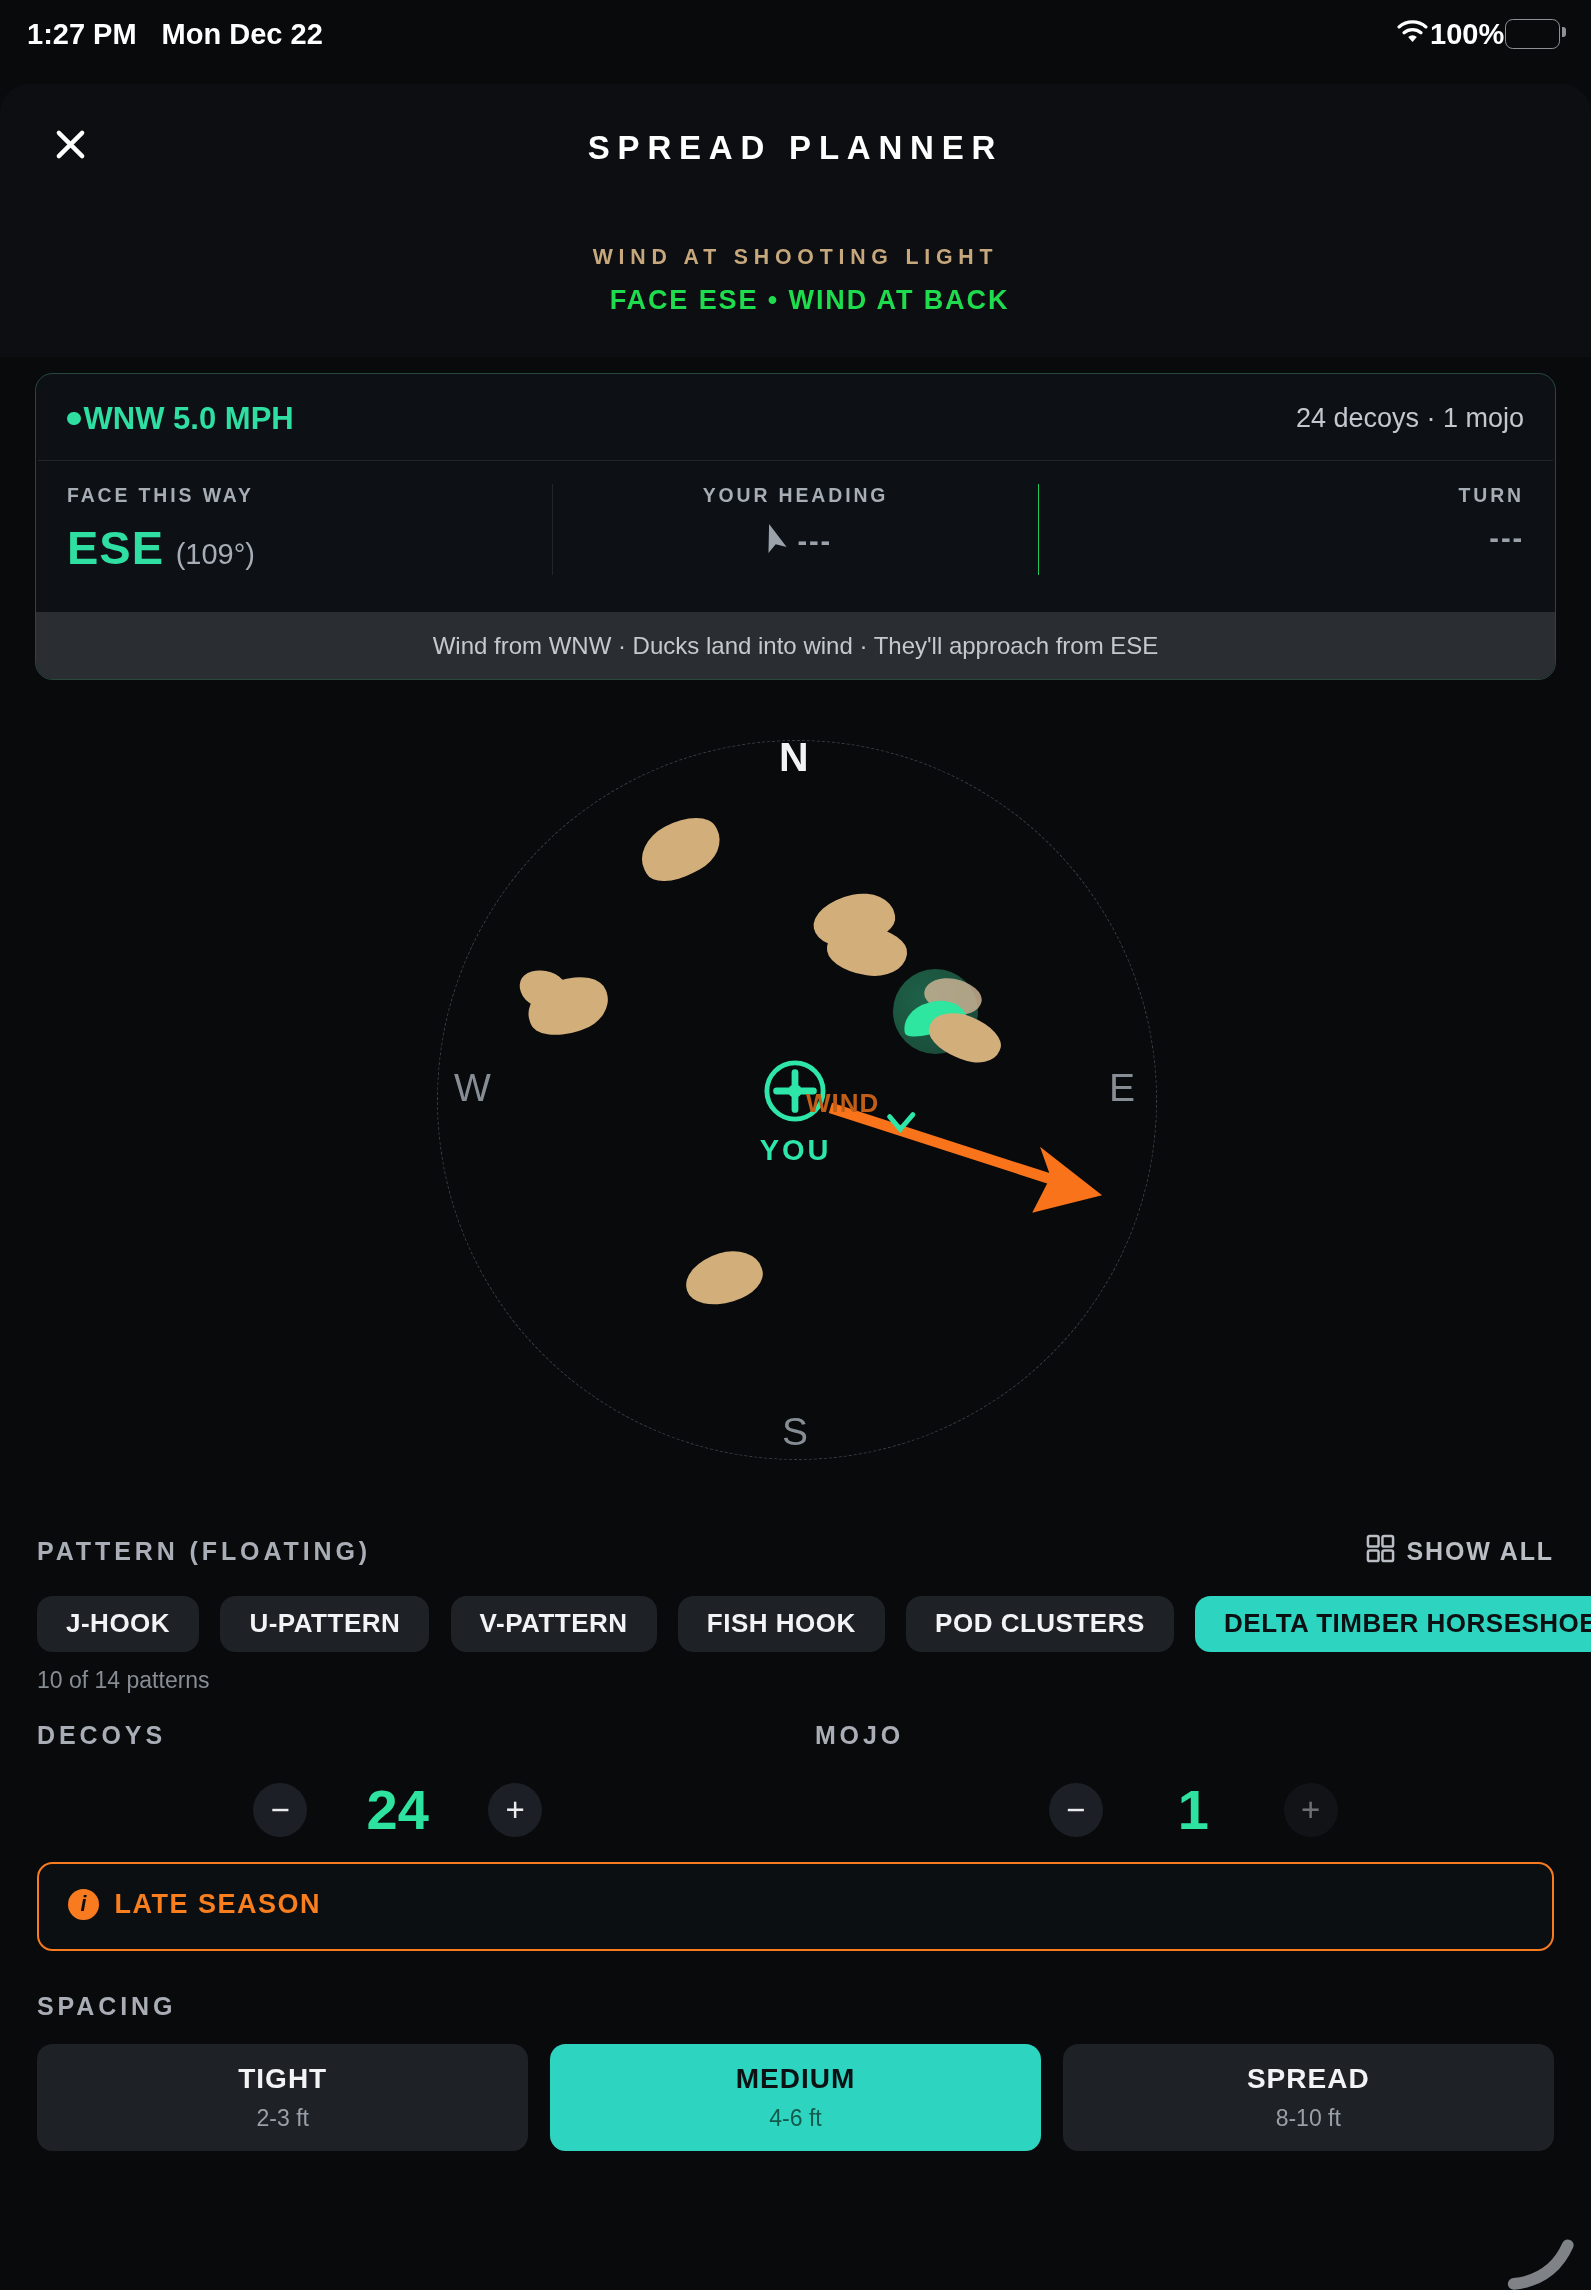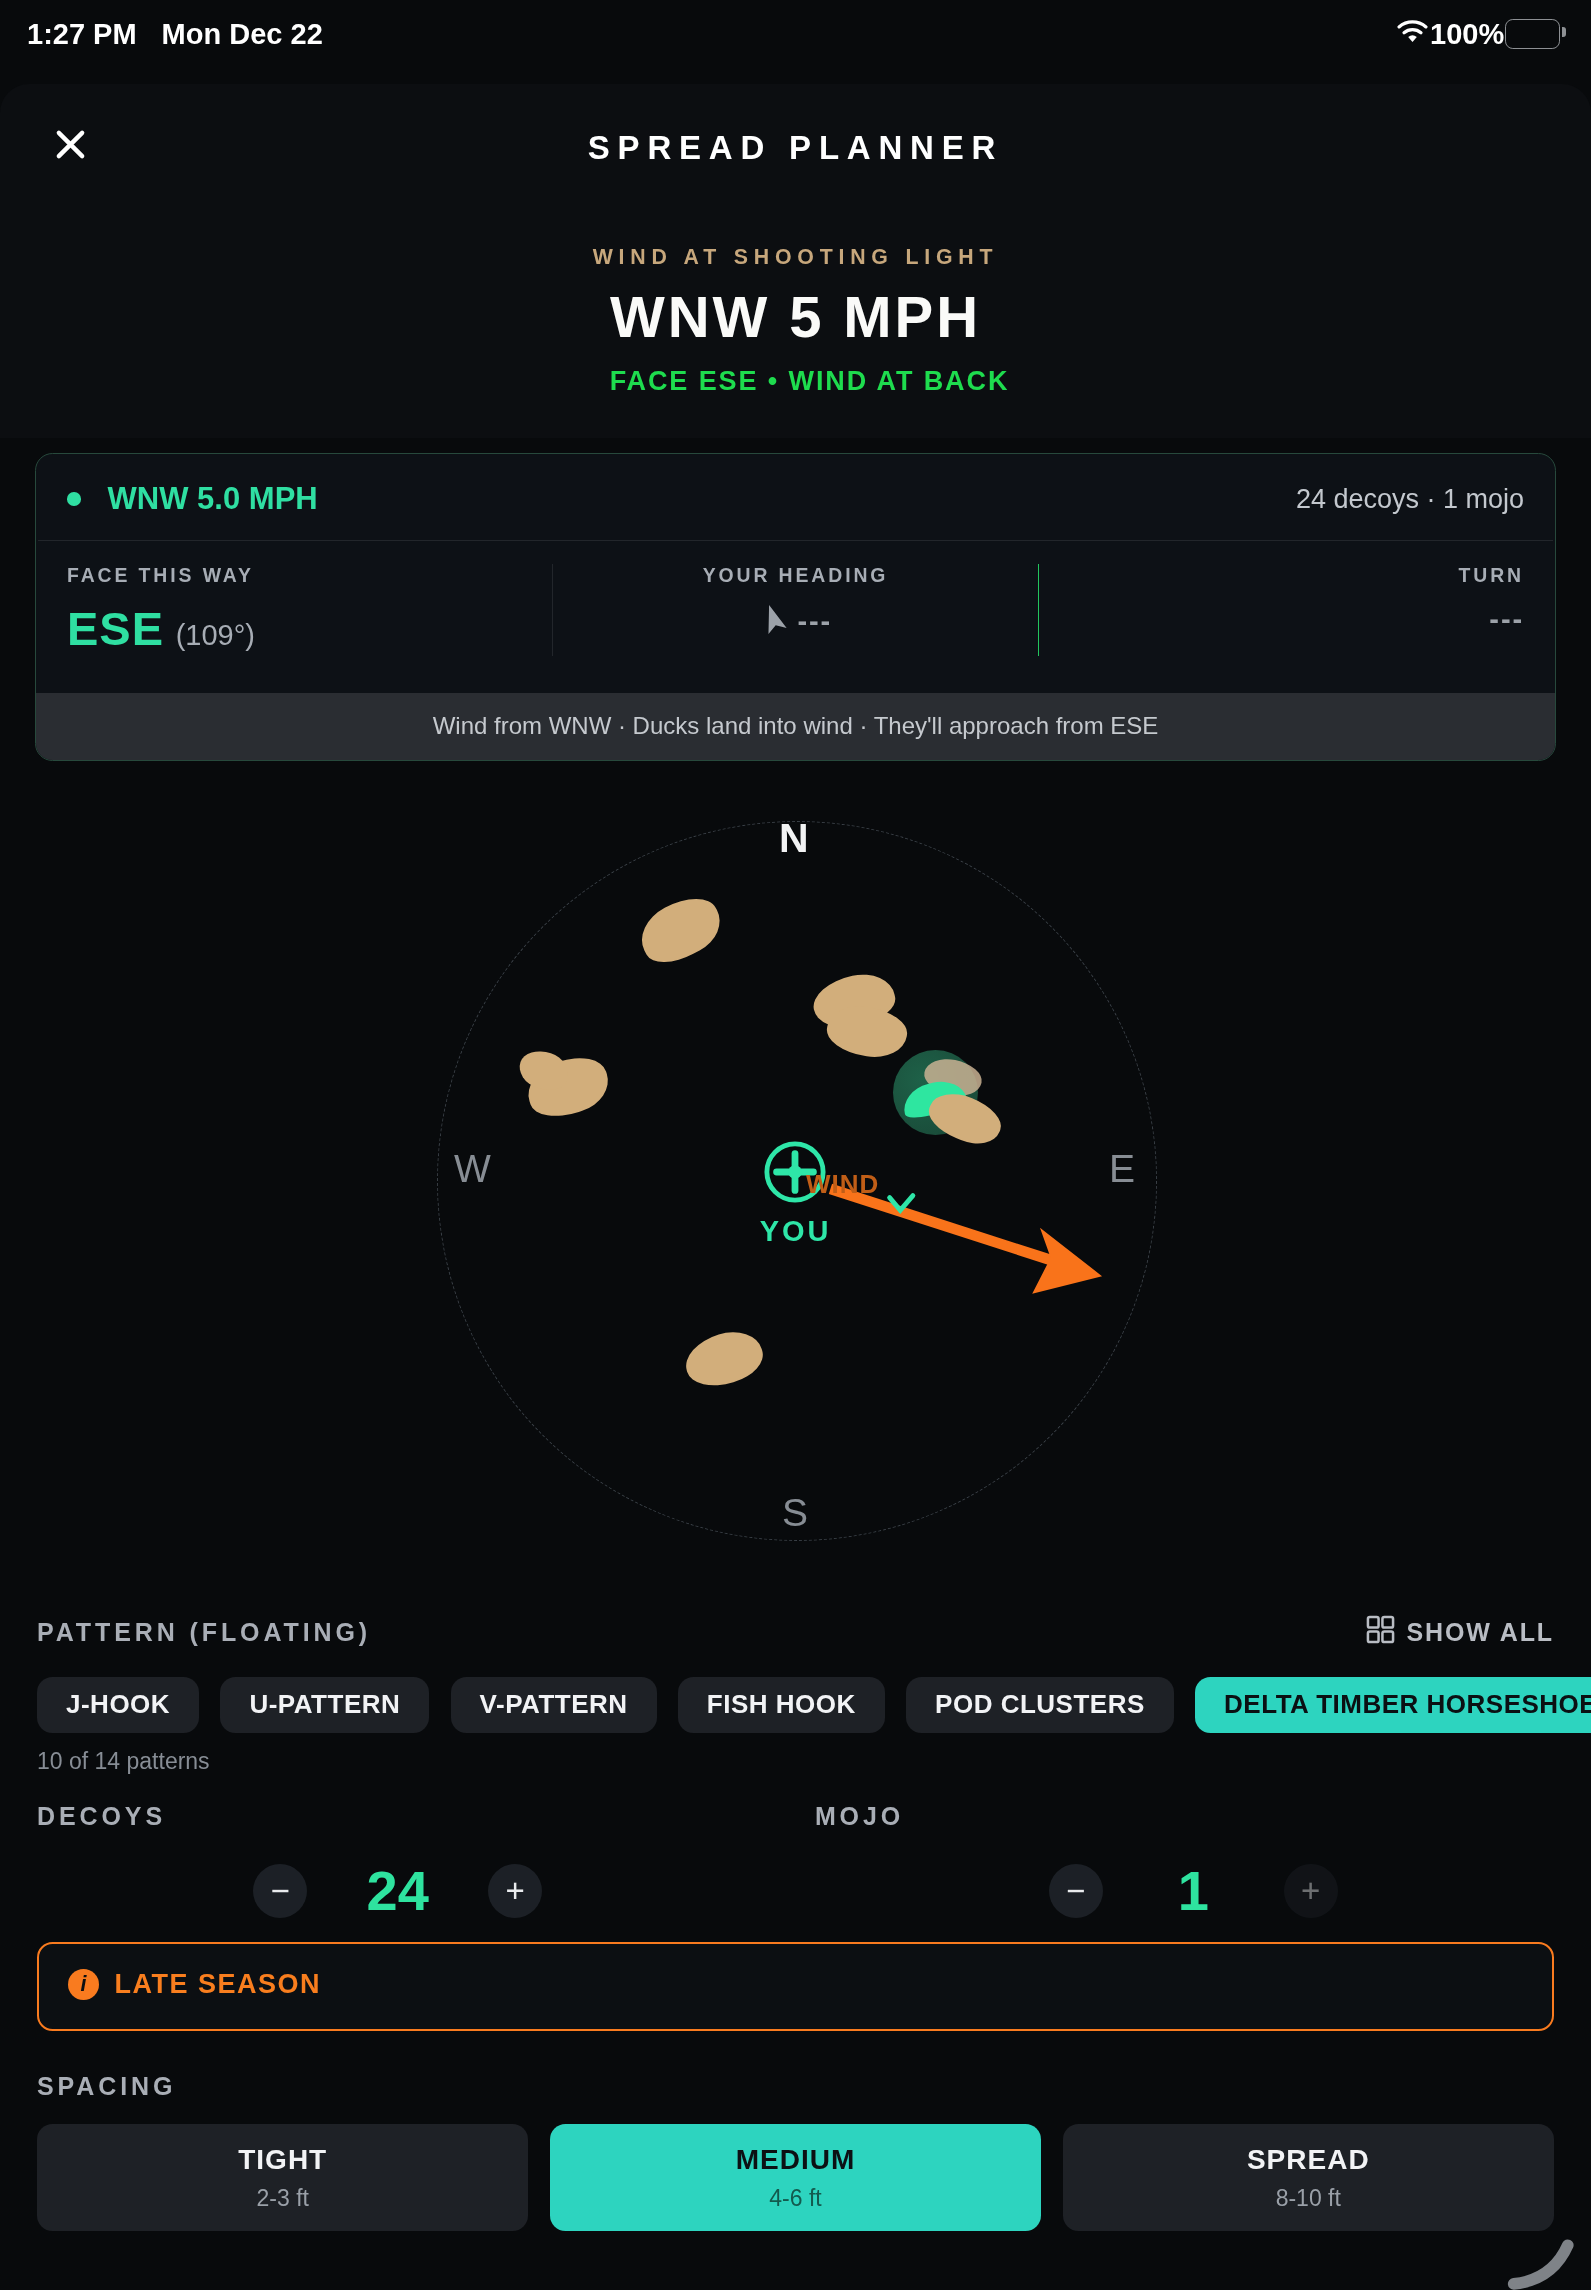--- a/index.html
+++ b/index.html
@@ -24,21 +24,21 @@
     color:#fff;font-size:45px;font-weight:700;line-height:1;cursor:pointer;padding:0;}
   .header-title{font-size:33px;font-weight:800;letter-spacing:7.8px;color:#FFFFFF;}
   
   .wind-summary{text-align:center;padding-top:33px;background:#0C0E11;}
   .ws-label{font-size:21.3px;letter-spacing:5.8px;color:#C7A77C;font-weight:600;}
   .ws-value{font-size:58px;font-weight:800;letter-spacing:2.9px;color:#FAFAF8;margin-top:13.6px;}
   .ws-advice{font-size:27px;font-weight:800;letter-spacing:1.9px;color:#1EDC4E;margin-top:15.5px;padding-bottom:41px;margin-left:28px;}
   
   .wind-card{margin:15.5px 35px 0 35px;background:#0D1116;border:1.9px solid #27493C;border-radius:17.5px;overflow:hidden;}
   .wc-top{display:flex;justify-content:space-between;align-items:center;padding:27px 31px 23px 31px;}
-  .wc-wind{display:flex;align-items:center;gap:27px;font-size:31px;font-weight:800;color:#2FDFA2;}
+  .wc-wind{display:flex;align-items:center;gap:3px;font-size:31px;font-weight:800;color:#2FDFA2;}
   .wc-dot{width:13.6px;height:13.6px;border-radius:50%;background:#2FDFA2;}
   .wc-counts{font-size:27px;color:#C3C8CE;}
   .wc-divider{height:1px;background:#22262B;margin:0 1.9px;}
   .wc-cols{display:flex;align-items:stretch;padding:23px 31px 37px 31px;}
   .wc-col{flex:1;}
   .wc-col-label{font-size:19.4px;letter-spacing:2.9px;color:#A7ADB5;font-weight:600;}
   .wc-face-row{margin-top:13.6px;display:flex;align-items:baseline;gap:11.6px;}
   .wc-face{font-size:47px;font-weight:800;color:#2FDFA2;letter-spacing:1px;}
   .wc-deg{font-size:29px;color:#A7ADB5;}
   .wc-col.center{text-align:center;border-left:1px solid #22262B;border-right:1px solid #22c55e;}
@@ -141,21 +141,20 @@
   <button class="close-btn">
     <svg width="33" height="33" viewBox="0 0 34 34">
       <path d="M5 5 L29 29 M29 5 L5 29" stroke="#fff" stroke-width="4.5" stroke-linecap="round"></path>
     </svg>
   </button>
   <div class="header-title">SPREAD PLANNER</div>
 </div>
 
 <div class="wind-summary">
   <div class="ws-label">WIND AT SHOOTING LIGHT</div>
-  <div class="ws-value">WNW 5 MPH</div>
   <div class="ws-advice">FACE ESE • WIND AT BACK</div>
 </div>
 
 <div class="wind-card">
   <div class="wc-top">
     <div class="wc-wind">
       <span class="wc-dot"></span>
       <span>WNW 5.0 MPH</span>
     </div>
     <div class="wc-counts">24 decoys · 1 mojo</div>

